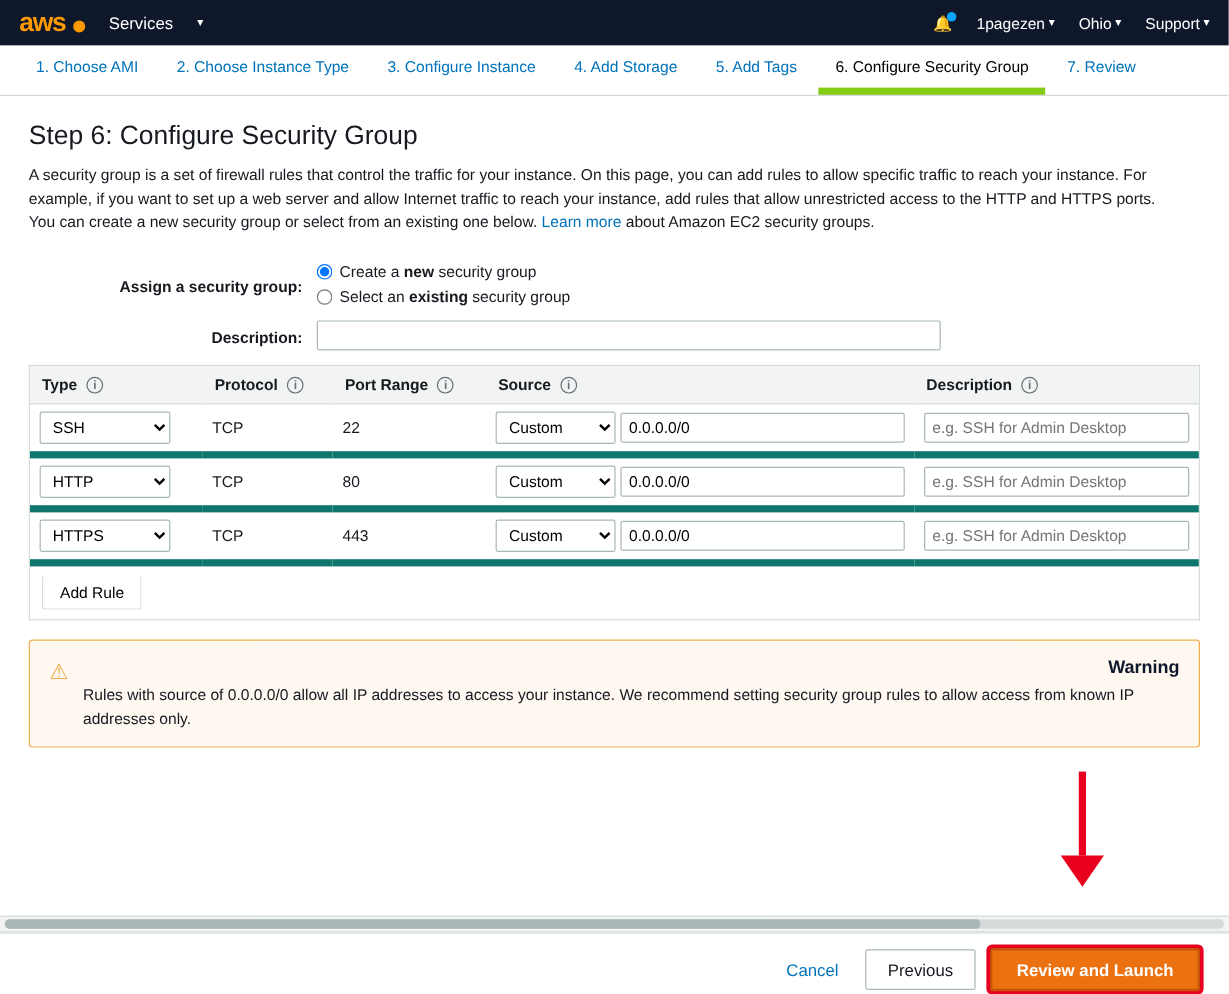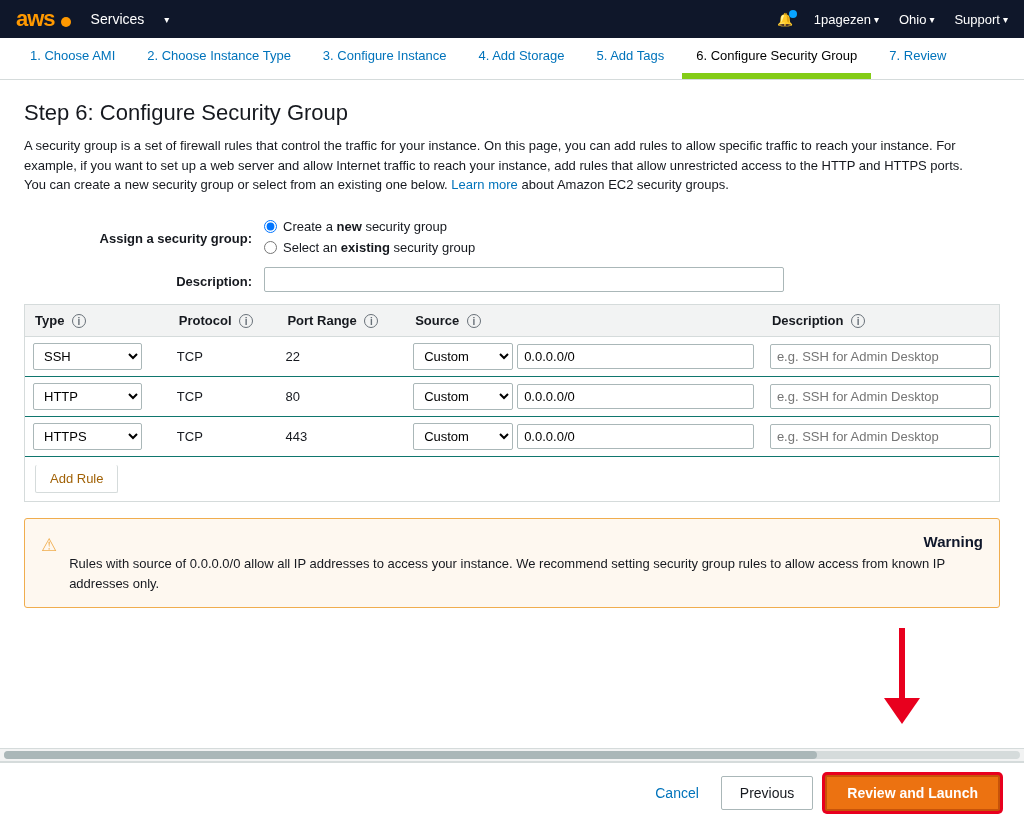--- a/index.html
+++ b/index.html
@@ -128,21 +128,21 @@
     .rules-table th {
       background: #f2f3f3;
       padding: 8px 10px;
       text-align: left;
       font-weight: bold;
       border-bottom: 1px solid #d5dbdb;
       color: #16191f;
     }
     .rules-table td {
       padding: 6px 8px;
-      border-bottom: 1px solid #0f766e;
+      border-bottom: 6px solid #0f766e;
       vertical-align: middle;
     }
     .rules-table select, .rules-table input {
       border: 1px solid #aab7b8;
       border-radius: 2px;
       padding: 4px 6px;
       font-size: 13px;
       background: #fff;
     }
     .rules-table select { min-width: 90px; }
@@ -166,21 +166,21 @@
 
     
     .add-rule-btn {
       margin-top: 0;
       padding: 6px 14px;
       background: #fff;
       border: 1px solid #aab7b8;
       border-radius: 2px;
       font-size: 13px;
       cursor: pointer;
-      color: #a16207;
+      color: #000000;
       border-top: none;
       border-right: 1px solid #d5dbdb;
       border-left: 1px solid #d5dbdb;
       border-bottom: 1px solid #d5dbdb;
       width: 100%;
       text-align: left;
       display: inline-block;
       width: auto;
     }
     .add-rule-wrap {

